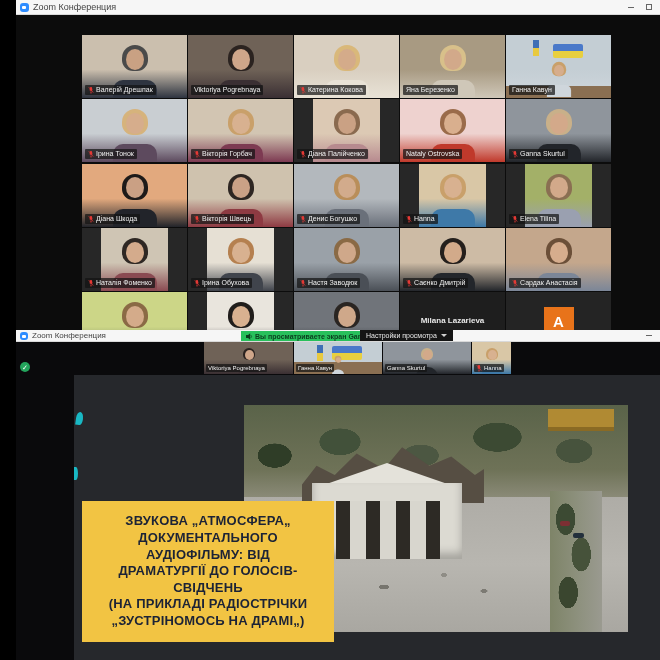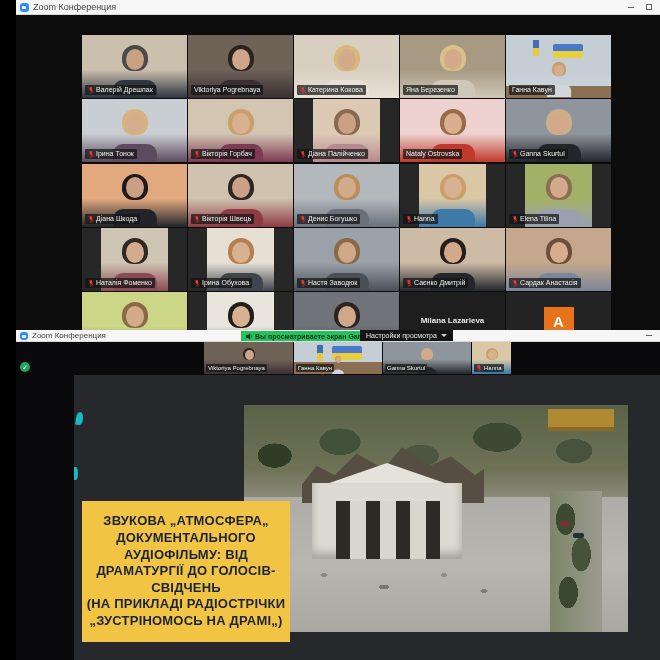--- a/index.html
+++ b/index.html
@@ -108,21 +108,21 @@
            background:repeating-linear-gradient(90deg,#2d2a25 0 14px,#d8d6ce 14px 30px);}
   .ph-debris{position:absolute;left:60px;top:158px;width:200px;height:40px;
       background:
         radial-gradient(6px 3px at 10% 30%,#8a8a84 60%,transparent 61%),
         radial-gradient(8px 4px at 40% 60%,#77756e 60%,transparent 61%),
         radial-gradient(5px 3px at 70% 30%,#8f8d86 60%,transparent 61%),
         radial-gradient(6px 3px at 90% 70%,#7c7a73 60%,transparent 61%);}
   .ph-car1{position:absolute;right:58px;top:116px;width:10px;height:5px;background:#7c2f33;border-radius:2px;}
   .ph-car2{position:absolute;right:44px;top:128px;width:11px;height:5px;background:#23303c;border-radius:2px;}
 
-  .titlebox{position:absolute;left:8px;top:126px;width:208px;height:141px;background:#f2c443;z-index:2;
+  .titlebox{position:absolute;left:8px;top:126px;width:252px;height:141px;background:#f2c443;z-index:2;
             display:flex;align-items:center;justify-content:center;box-sizing:border-box;padding:6px 0;}
   .titlebox span{white-space:pre-line;text-align:center;color:#1c2336;font-weight:bold;
                  font-size:13px;line-height:1.28;letter-spacing:.2px;}
 </style>
 </head>
 <body>
 
 <div id="stage">
 
   <section class="win" id="top-window">

